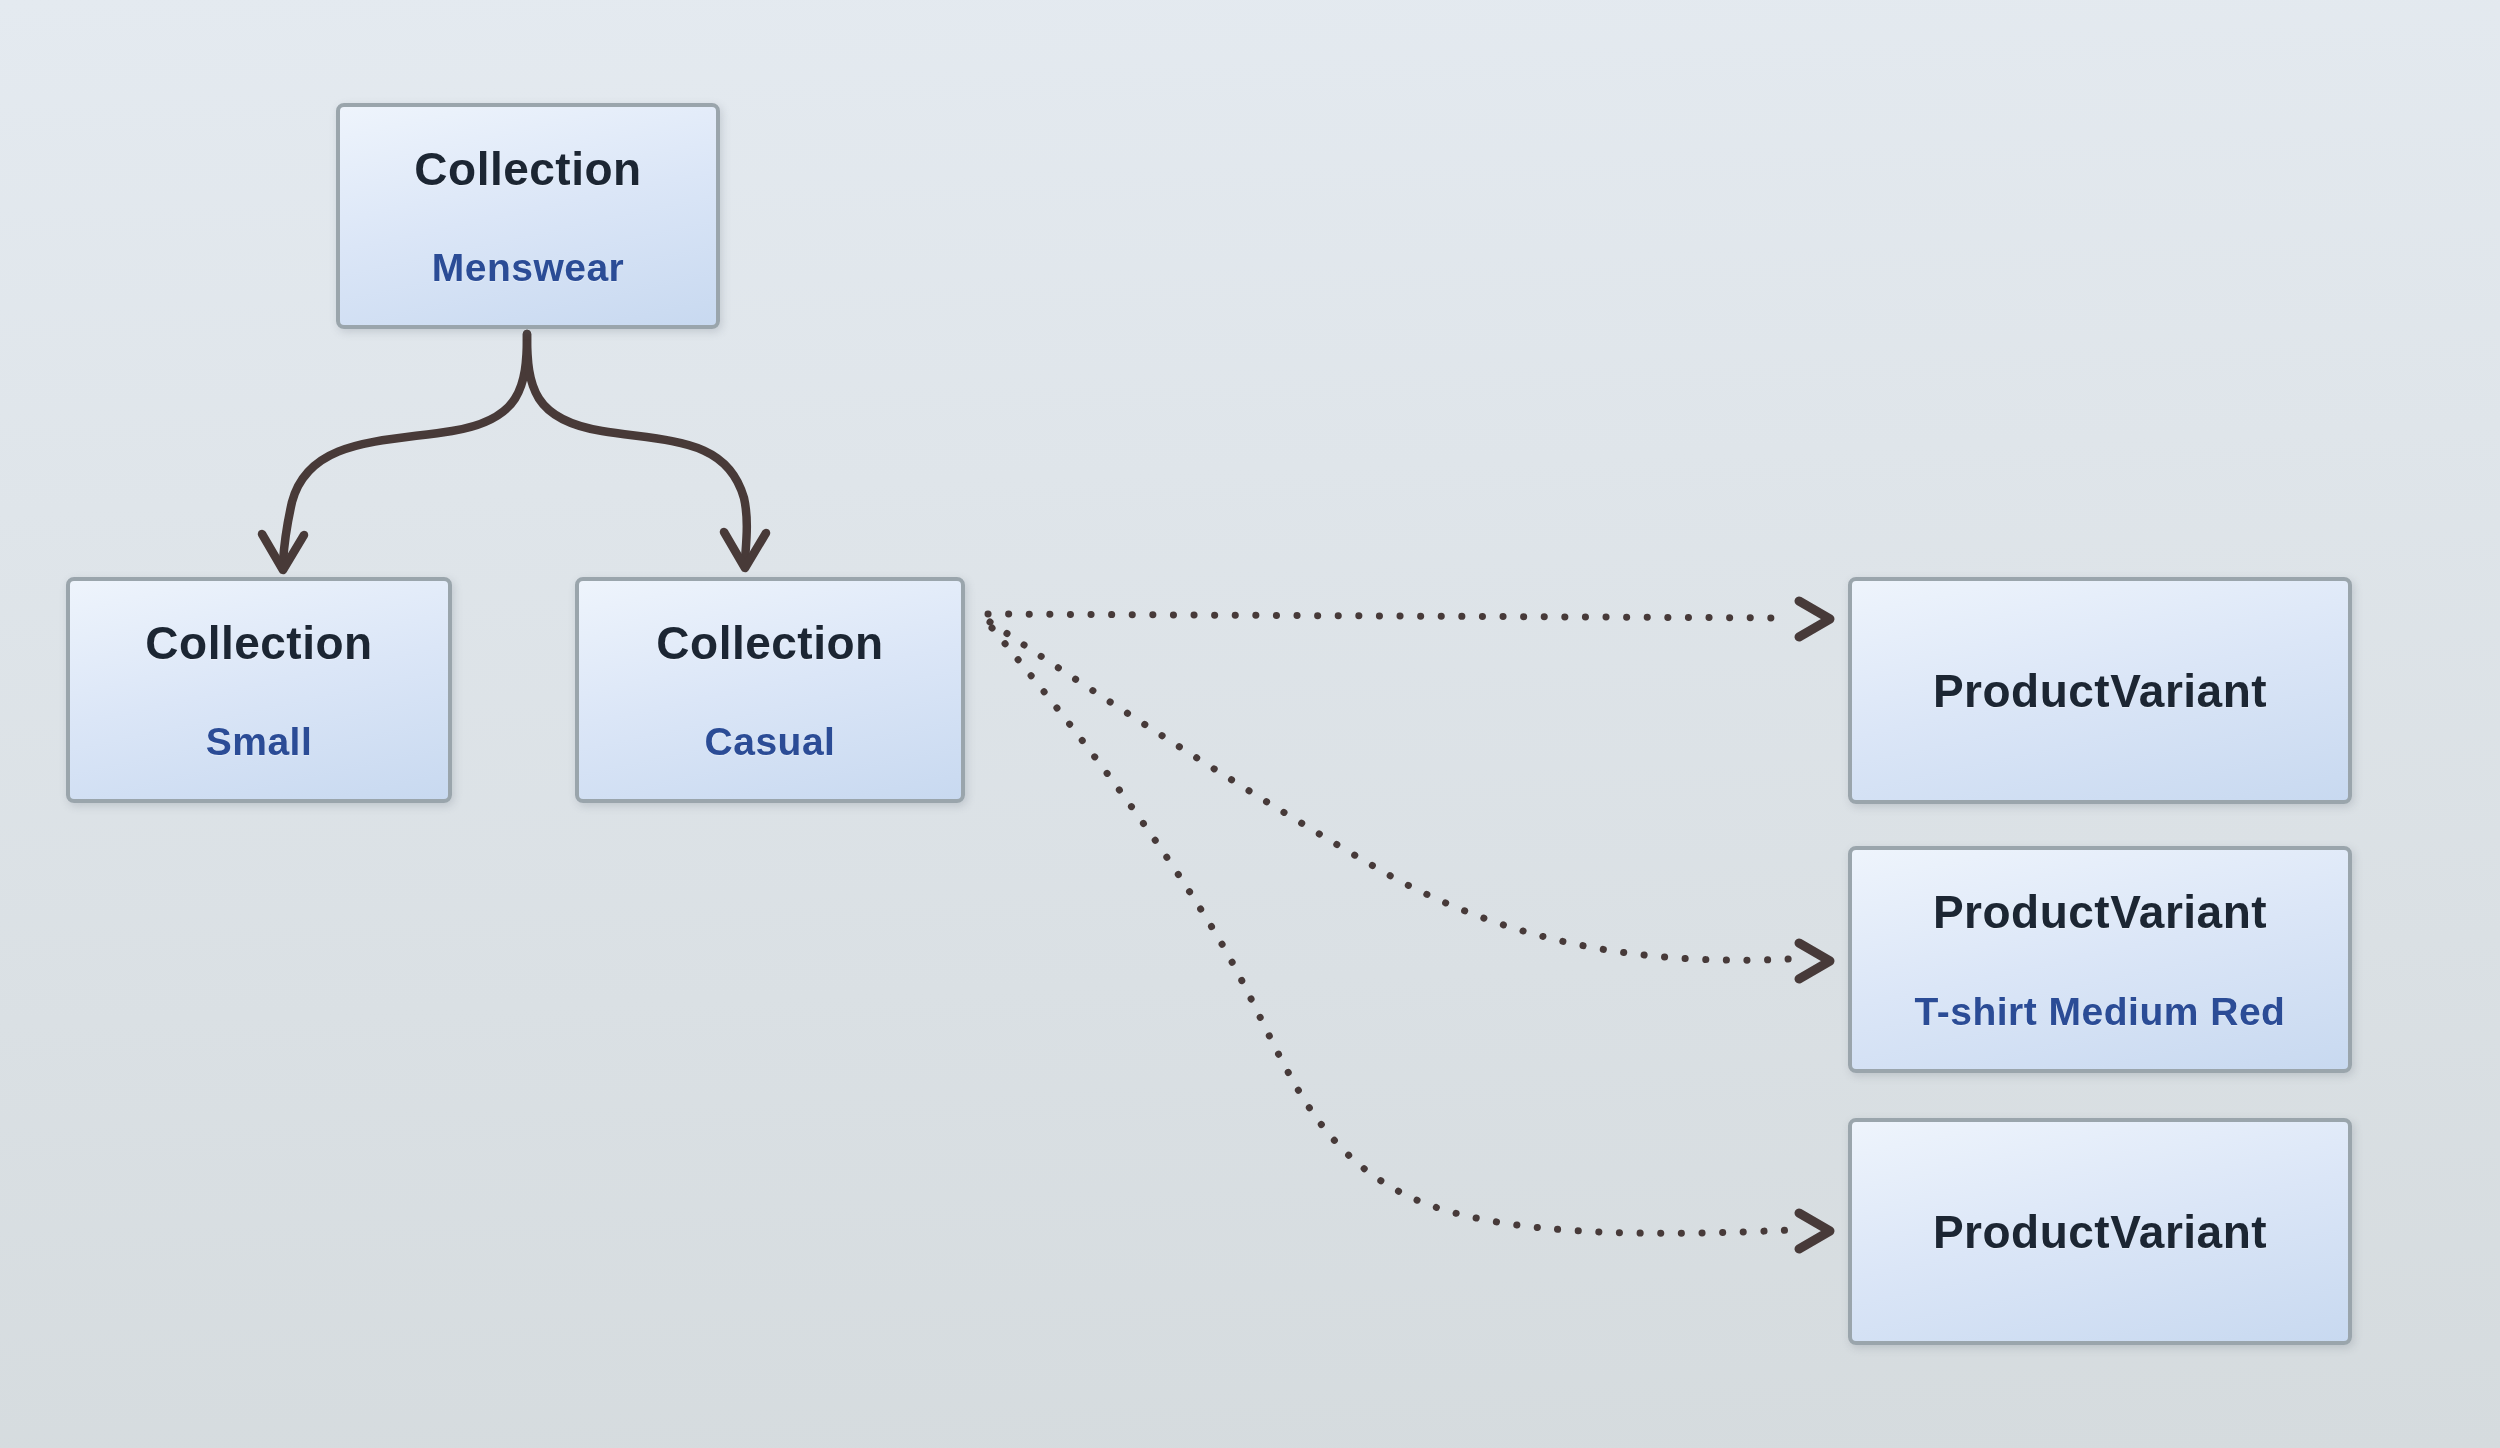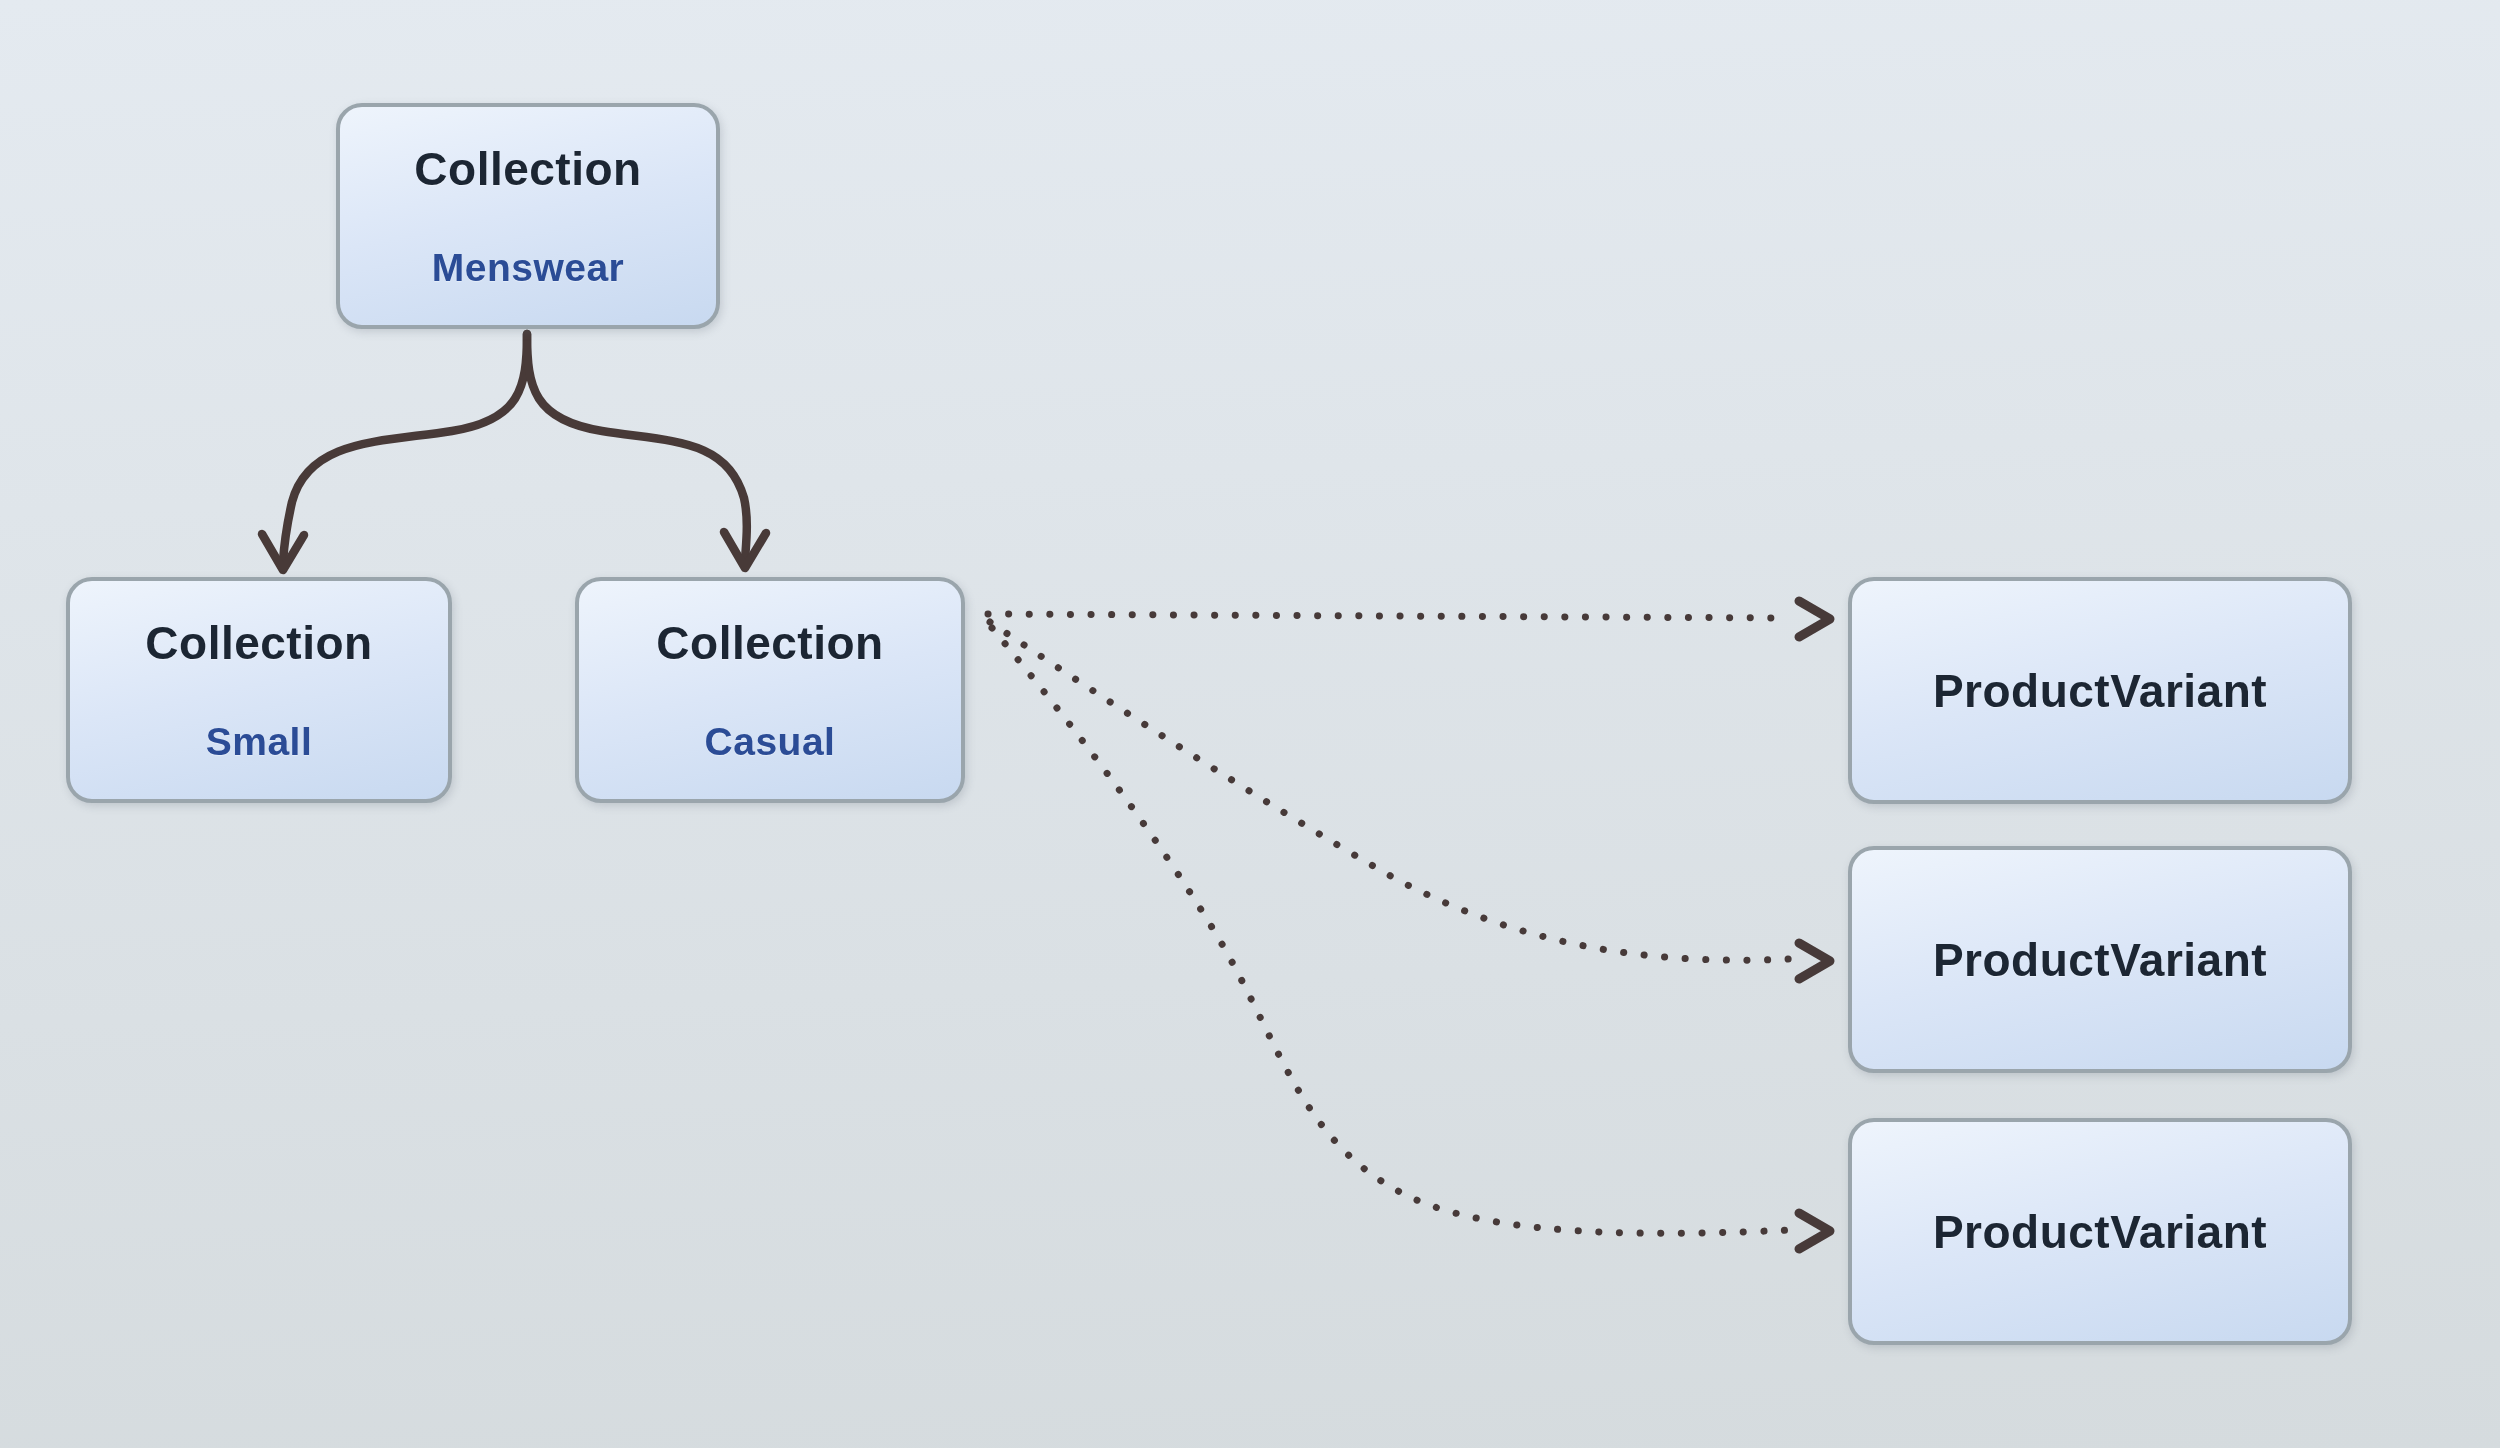--- a/index.html
+++ b/index.html
@@ -28,21 +28,21 @@
   }
   .edges{
     position:absolute;left:0;top:0;width:2500px;height:1448px;
     pointer-events:none;
   }
   .node{
     position:absolute;
     display:flex;flex-direction:column;justify-content:space-around;align-items:center;
     background:linear-gradient(168deg,var(--node_fill_top) 0%,var(--node_fill_mid) 48%,var(--node_fill_bottom) 100%);
     border:4px solid var(--node_border);
-    border-radius:26px;
+    border-radius:8px;
     box-shadow:2px 3px 8px rgba(90,100,112,0.22);
     padding:10px 14px;
   }
   .node-type{
     font-size:46px;font-weight:700;color:var(--type_text);
     letter-spacing:0.5px;white-space:nowrap;
     text-shadow:0 1px 1px rgba(255,255,255,0.4);
   }
   .node-name{
     font-size:39px;font-weight:700;color:var(--name_text);
@@ -113,19 +113,20 @@
     <div class="node-type">Collection</div>
     <div class="node-name">Casual</div>
   </div>
 
   <div class="node" style="left:1848px;top:577px;width:504px;height:227px;">
     <div class="node-type">ProductVariant</div>
   </div>
 
   <div class="node" style="left:1848px;top:846px;width:504px;height:227px;">
     <div class="node-type">ProductVariant</div>
+    <div class="node-name">T-shirt Medium Red</div>
   </div>
 
   <div class="node" style="left:1848px;top:1118px;width:504px;height:227px;">
     <div class="node-type">ProductVariant</div>
   </div>
 
 </div>
 
 </body></html>

